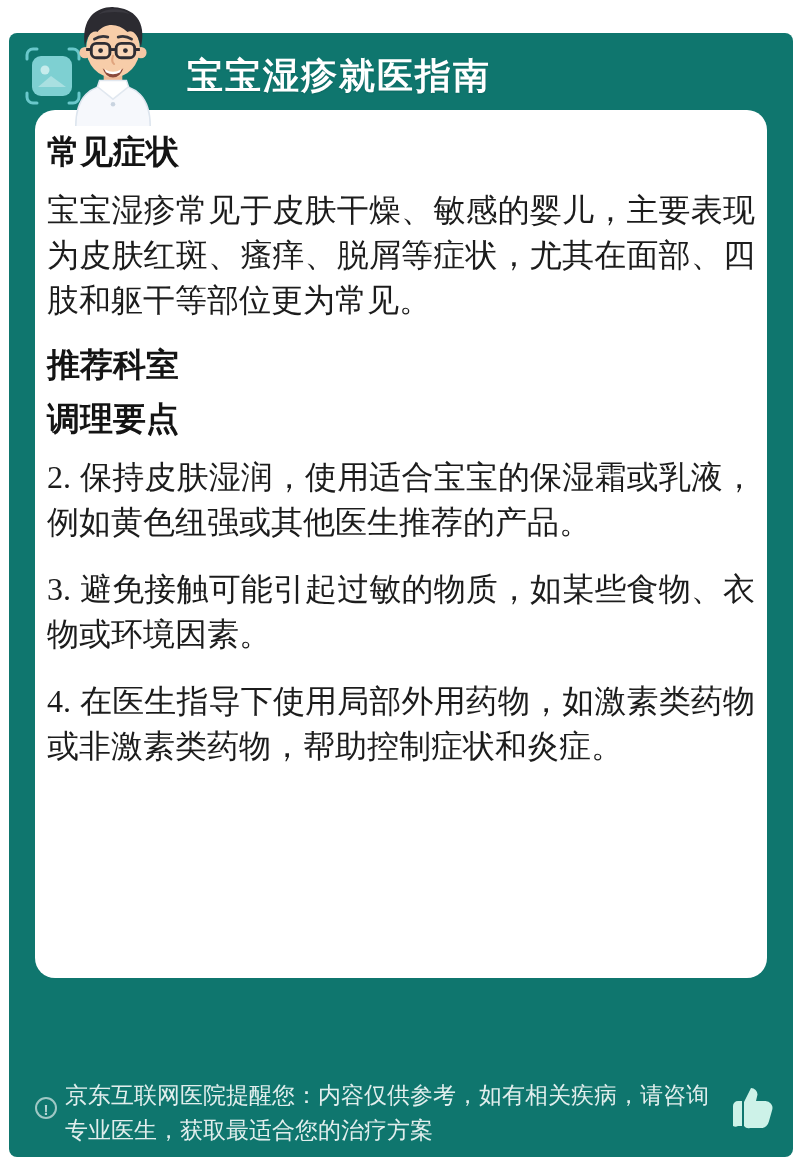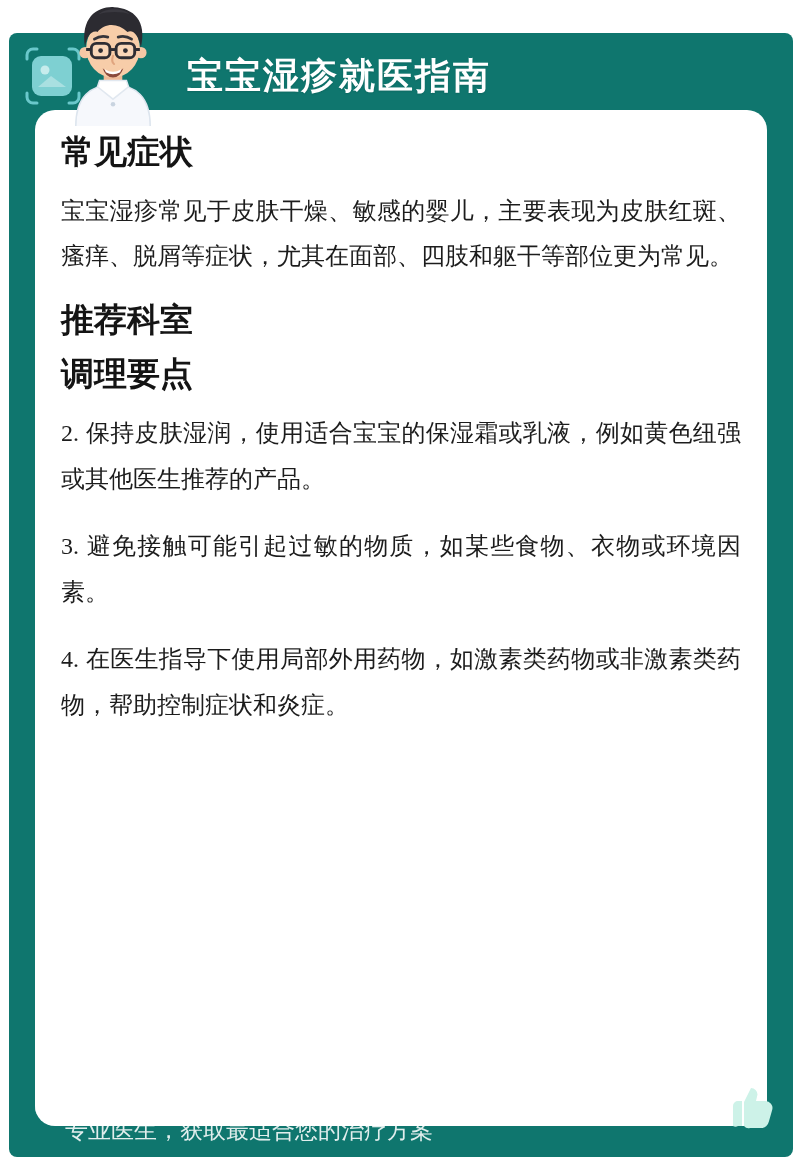--- a/index.html
+++ b/index.html
@@ -27,30 +27,30 @@
   }
 
   
   .photo-icon{position:absolute;left:12px;top:12px;width:62px;height:62px;}
 
   
   .avatar{position:absolute;left:42px;top:-31px;width:124px;height:124px;z-index:5;}
 
   
   .card{
-    position:absolute;left:26px;top:77px;width:732px;height:1016px;
+    position:absolute;left:26px;top:77px;width:732px;height:868px;
     background:#ffffff;border-radius:20px;
-    padding:22px 26px;box-sizing:border-box;
+    padding:22px 12px;box-sizing:border-box;
     overflow:hidden;z-index:2;
   }
   .card h2{
     margin:0 0 14px;font-size:33px;line-height:40px;font-weight:bold;color:#141414;
   }
   .card p{
-    margin:16px 0 22px;font-size:24px;line-height:45px;color:#1c1c1c;
+    margin:16px 0 22px;font-size:32px;line-height:45px;color:#1c1c1c;
     text-align:justify;
   }
   .card p .num{font-family:"Liberation Serif","DejaVu Serif",serif;}
 
   
   .footer{
     position:absolute;left:0;bottom:0;width:100%;height:99px;
   }
   .info-icon{
     position:absolute;left:26px;top:39px;width:22px;height:22px;

